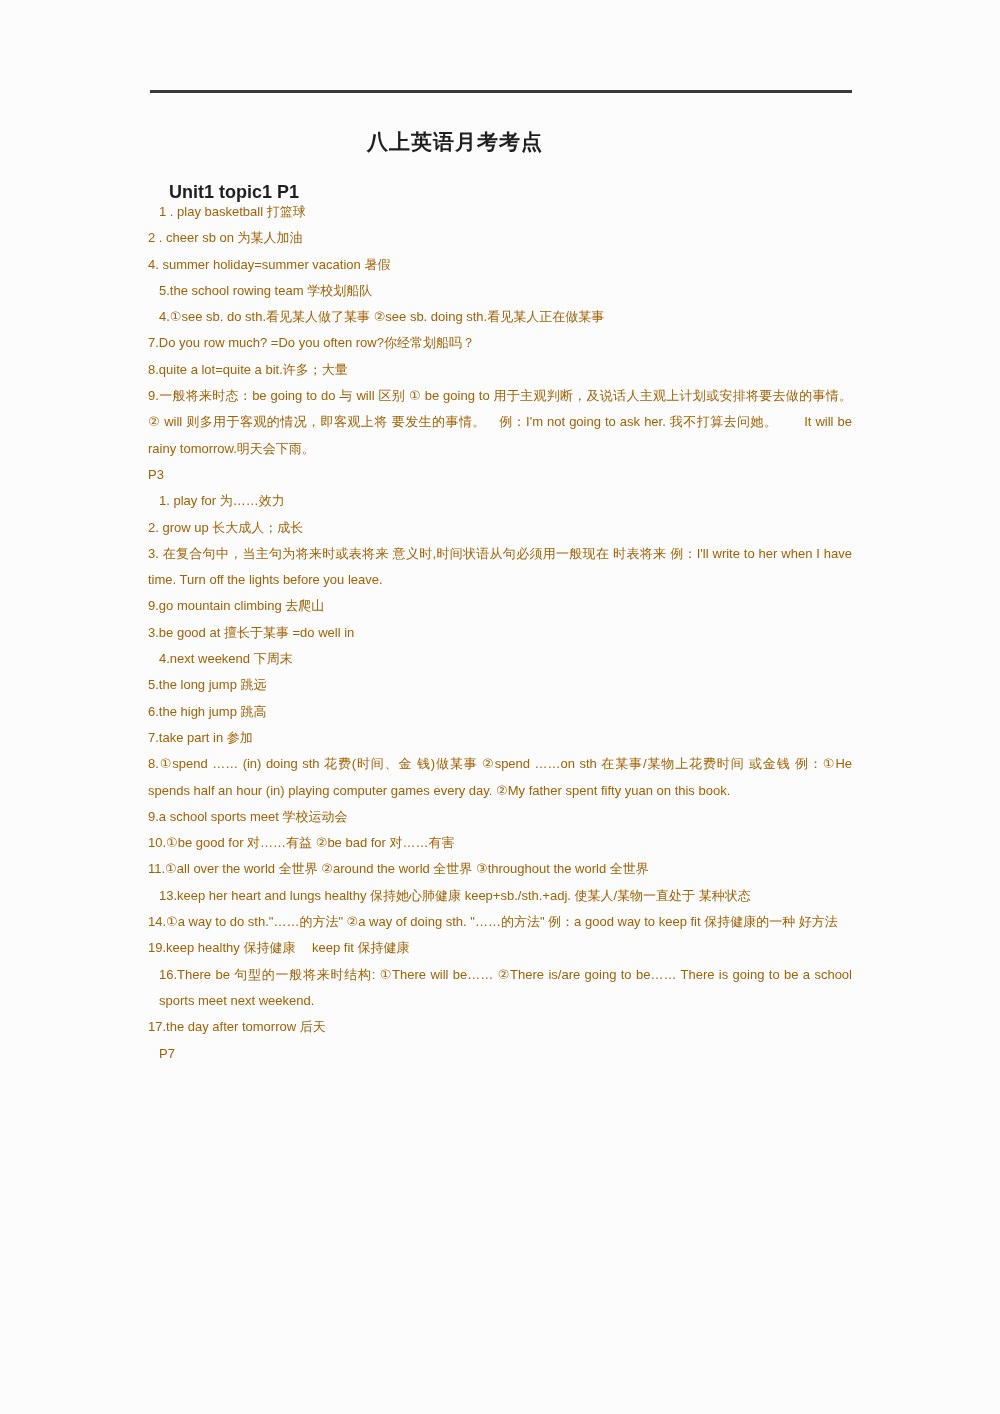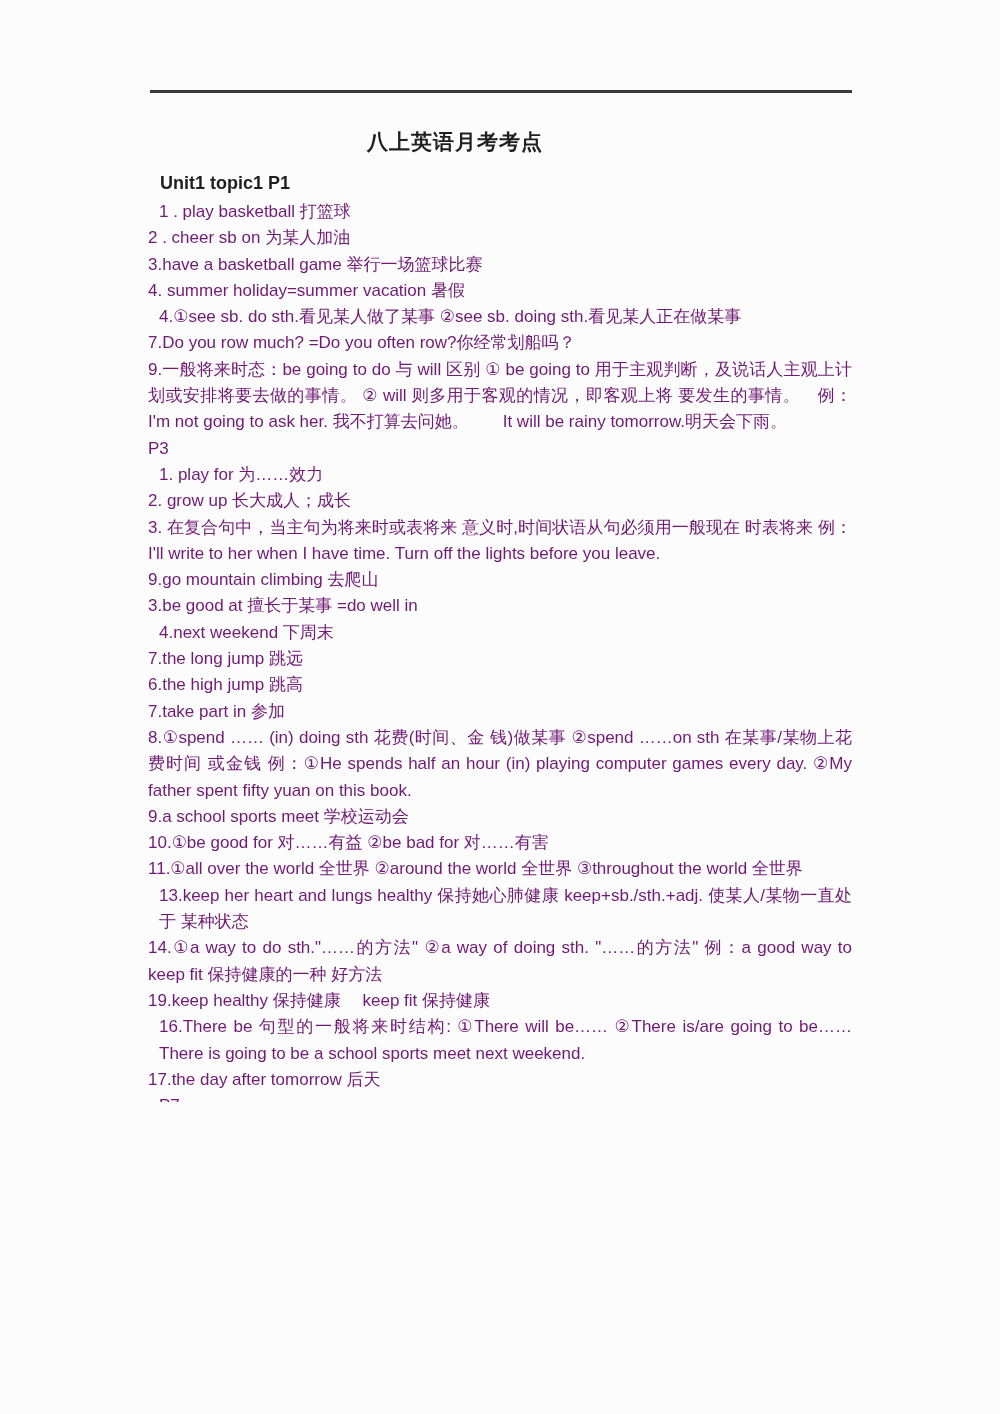--- a/index.html
+++ b/index.html
@@ -33,33 +33,33 @@
     text-align: center;
     font-size: 21px;
     font-weight: bold;
     color: #1f1f1f;
     letter-spacing: 1px;
   }
   .heading {
     position: absolute;
     left: 160px;
     top: 173px;
-    margin: 0;
+    margin: 9px;
     font-size: 18px;
     font-weight: bold;
     color: #1f1f1f;
   }
   .paragraphs {
     position: absolute;
     left: 148px;
     top: 199px;
     width: 704px;
-    font-size: 17px;
+    font-size: 13px;
     line-height: 26.3px;
-    color: #701a75;
+    color: #a16207;
   }
   .paragraphs p {
     margin: 0;
     padding: 0;
     text-align: justify;
     text-justify: inter-ideograph;
   }
   .paragraphs p.indent {
     padding-left: 11px;
   }
@@ -67,33 +67,34 @@
 </head>
 <body>
 
 <div class="page">
   <div class="top-rule"></div>
   <h1 class="title">八上英语月考考点</h1>
   <h2 class="heading">Unit1 topic1 P1</h2>
   <div class="paragraphs">
       <p class="indent">1 . play basketball 打篮球</p>
       <p>2 . cheer sb on  为某人加油</p>
-      <p>3.have a basketball game  举行一场篮球比赛</p>
       <p>4. summer holiday=summer vacation  暑假</p>
+      <p class="indent">5.the school rowing team  学校划船队</p>
       <p class="indent">4.①see sb. do sth.看见某人做了某事  ②see sb. doing sth.看见某人正在做某事</p>
       <p>7.Do you row much? =Do you often row?你经常划船吗？</p>
+      <p>8.quite a lot=quite a bit.许多；大量</p>
       <p>9.一般将来时态：be going to do  与  will 区别 ① be going to  用于主观判断，及说话人主观上计划或安排将要去做的事情。 ② will 则多用于客观的情况，即客观上将 要发生的事情。　例：I'm not going to ask her.  我不打算去问她。　　It will be rainy tomorrow.明天会下雨。</p>
       <p>P3</p>
       <p class="indent">1. play for  为……效力</p>
       <p>2. grow up  长大成人；成长</p>
       <p>3. 在复合句中，当主句为将来时或表将来 意义时,时间状语从句必须用一般现在 时表将来 例：I'll write to her when I have time. Turn off the lights before you leave.</p>
       <p>9.go mountain climbing  去爬山</p>
       <p>3.be good at  擅长于某事  =do well in</p>
       <p class="indent">4.next weekend  下周末</p>
-      <p>7.the long jump  跳远</p>
+      <p>5.the long jump  跳远</p>
       <p>6.the high jump  跳高</p>
       <p>7.take part in  参加</p>
       <p>8.①spend …… (in) doing sth  花费(时间、金 钱)做某事  ②spend ……on sth 在某事/某物上花费时间 或金钱 例：①He spends half an hour (in) playing computer games every day. ②My father spent fifty yuan on this book.</p>
       <p>9.a school sports meet  学校运动会</p>
       <p>10.①be good for  对……有益  ②be bad for  对……有害</p>
       <p>11.①all over the world  全世界  ②around the world  全世界  ③throughout the world  全世界</p>
       <p class="indent">13.keep her heart and lungs healthy  保持她心肺健康  keep+sb./sth.+adj.  使某人/某物一直处于  某种状态</p>
       <p>14.①a way to do sth."……的方法" ②a way of doing sth. "……的方法"  例：a good way to keep fit  保持健康的一种  好方法</p>
       <p>19.keep healthy  保持健康　 keep fit  保持健康</p>
       <p class="indent">16.There be  句型的一般将来时结构: ①There will be…… ②There is/are going to be…… There is going to be a school sports meet next weekend.</p>

